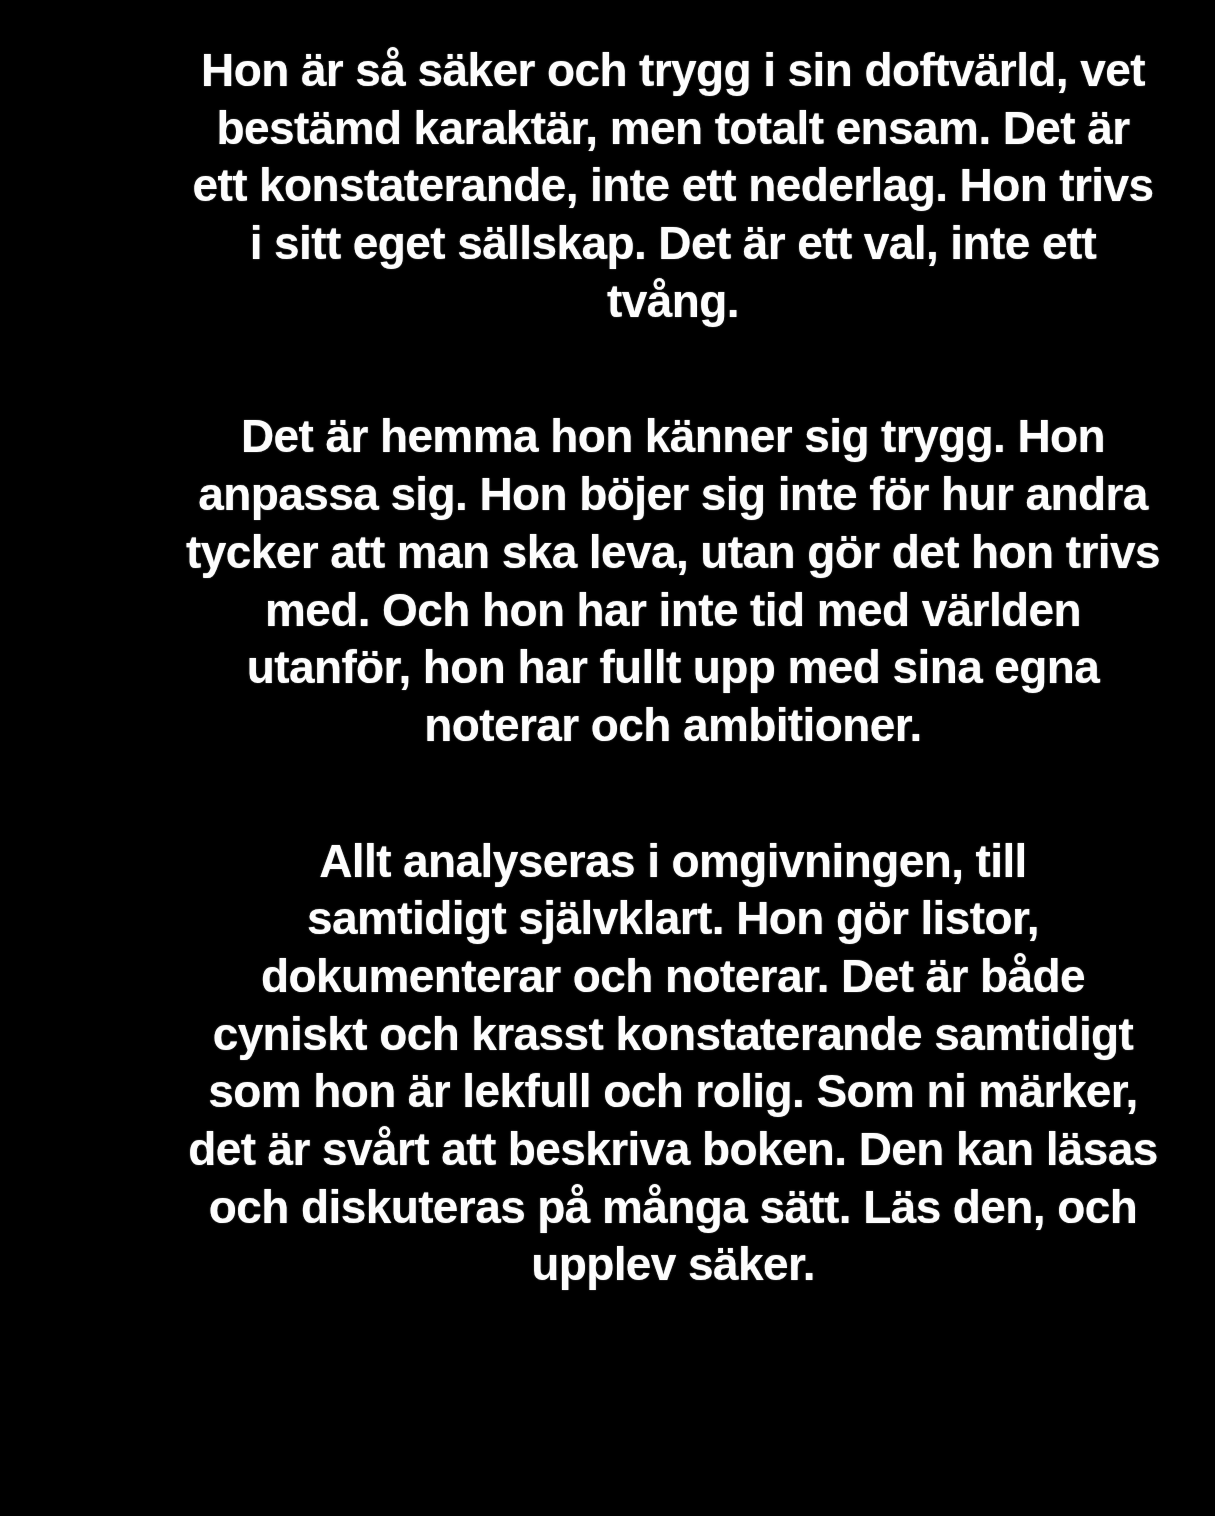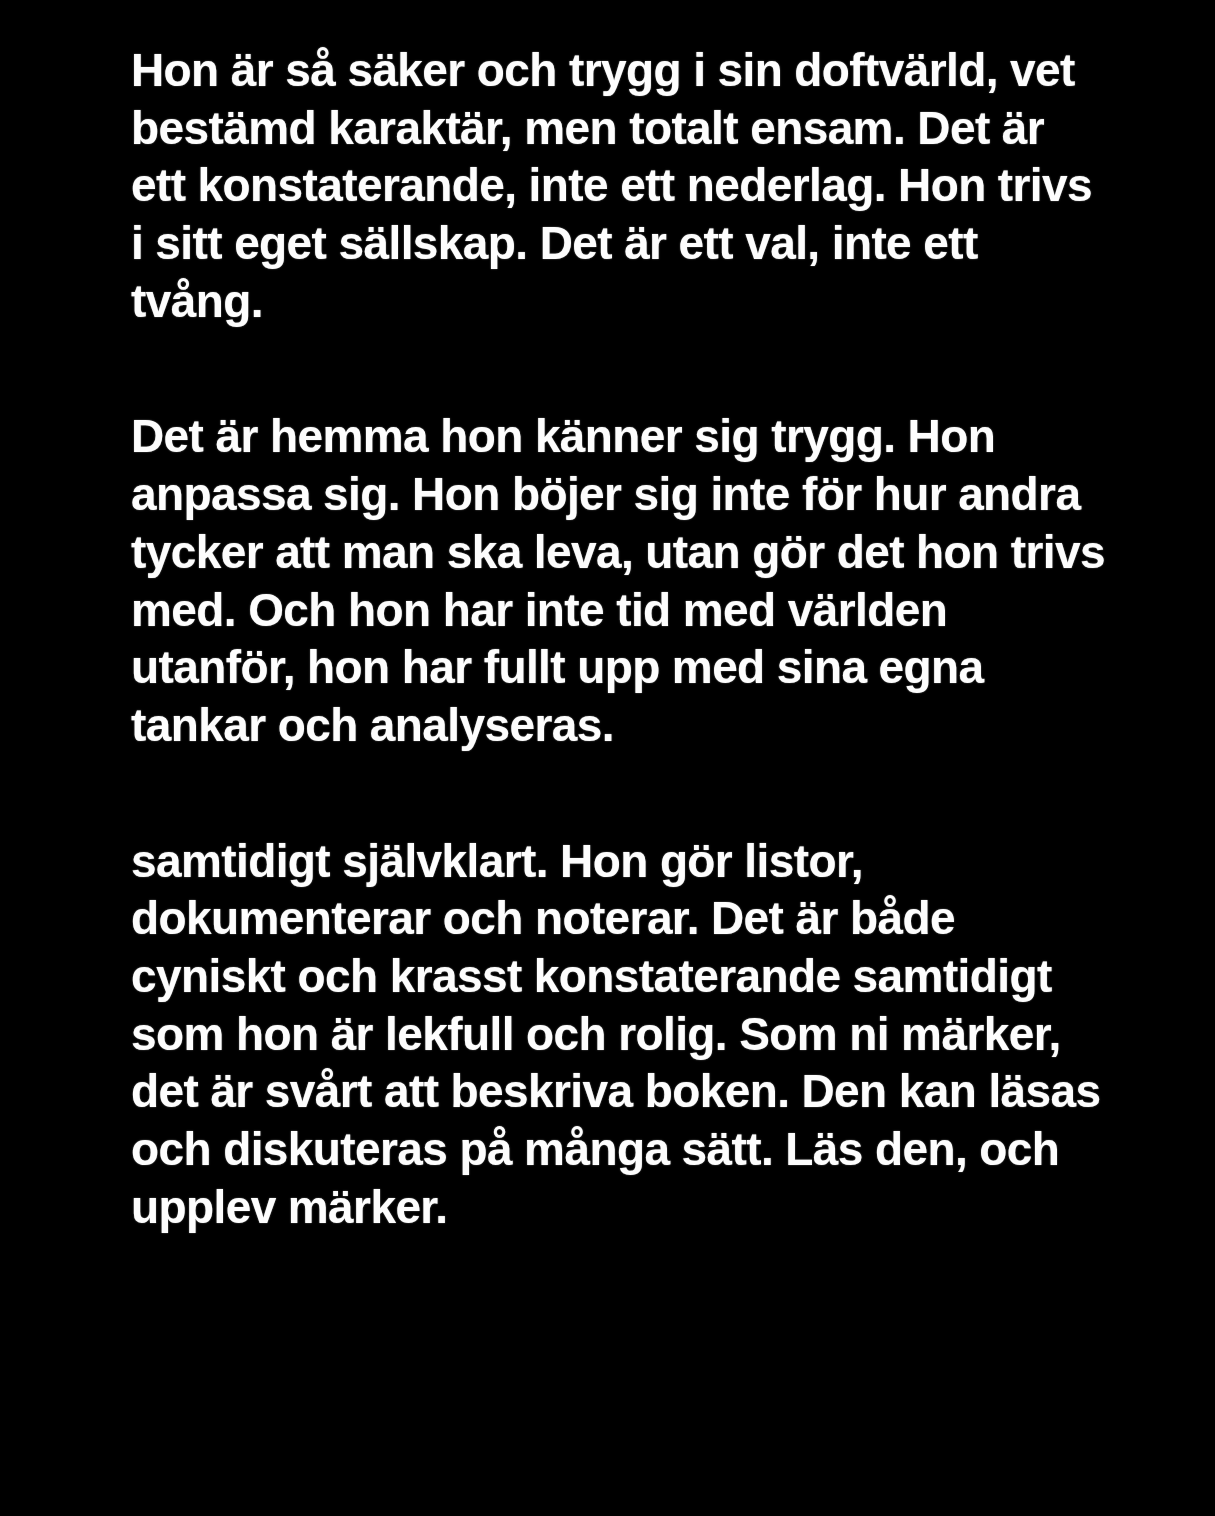--- a/index.html
+++ b/index.html
@@ -17,20 +17,21 @@
     position: absolute;
     left: 131px;
     top: 42px;
     right: 0;
     color: #fdfdfd;
     font-family: "Liberation Sans", "DejaVu Sans", sans-serif;
     font-weight: 700;
     font-size: 46px;
     letter-spacing: -0.6px;
     text-shadow: 0 0 1.5px rgba(255,255,255,0.55);
+    text-align: center;
   }
   .paragraph {
     margin: 0 0 78px 0;
   }
   .paragraph:last-child {
     margin-bottom: 0;
   }
   .text-line {
     display: block;
     height: 57.7px;
@@ -50,26 +51,27 @@
     <span class="text-line">i sitt eget sällskap. Det är ett val, inte ett</span>
     <span class="text-line">tvång.</span>
   </div>
 
   <div class="paragraph">
     <span class="text-line">Det är hemma hon känner sig trygg. Hon</span>
     <span class="text-line">anpassa sig. Hon böjer sig inte för hur andra</span>
     <span class="text-line">tycker att man ska leva, utan gör det hon trivs</span>
     <span class="text-line">med. Och hon har inte tid med världen</span>
     <span class="text-line">utanför, hon har fullt upp med sina egna</span>
-    <span class="text-line">tankar och analyseras.</span>
+    <span class="text-line">noterar och ambitioner.</span>
   </div>
 
   <div class="paragraph">
+    <span class="text-line">Allt analyseras i omgivningen, till</span>
     <span class="text-line">samtidigt självklart. Hon gör listor,</span>
     <span class="text-line">dokumenterar och noterar. Det är både</span>
     <span class="text-line">cyniskt och krasst konstaterande samtidigt</span>
     <span class="text-line">som hon är lekfull och rolig. Som ni märker,</span>
     <span class="text-line">det är svårt att beskriva boken. Den kan läsas</span>
     <span class="text-line">och diskuteras på många sätt. Läs den, och</span>
-    <span class="text-line">upplev märker.</span>
+    <span class="text-line">upplev säker.</span>
   </div>
 
 </div>
 
 </body></html>

